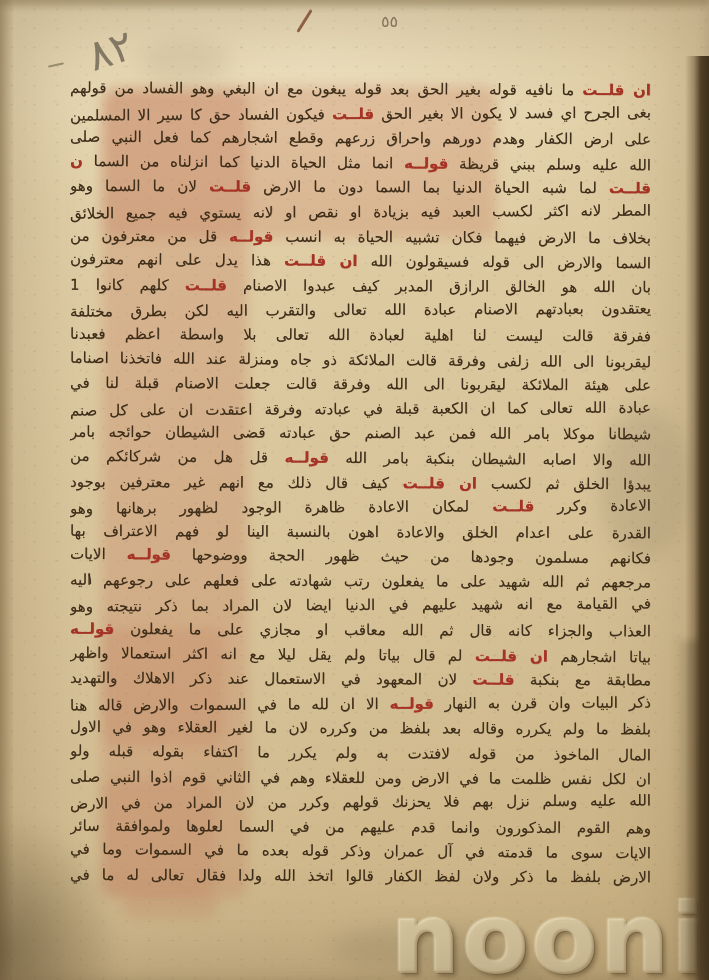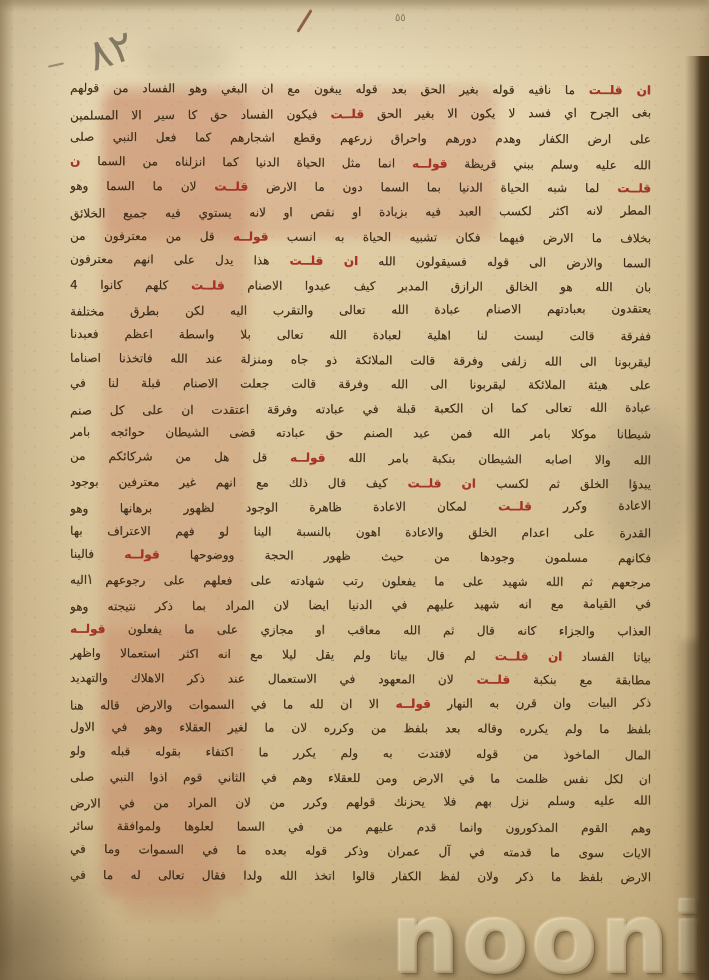--- a/index.html
+++ b/index.html
@@ -35,31 +35,31 @@
   .edge-right-b{position:absolute;z-index:5;right:0;top:640px;width:34px;height:340px;filter:blur(4px);
     background:linear-gradient(to left,#32271443 0%,rgba(70,55,32,0.35) 40%,rgba(70,55,32,0) 100%);}
   .edge-left{position:absolute;z-index:5;left:0;top:0;width:14px;height:980px;
     background:linear-gradient(to right,rgba(120,98,62,0.45),rgba(120,98,62,0));}
   .corner-bl{position:absolute;z-index:5;left:-48px;top:810px;width:170px;height:240px;border-radius:50%;
     background:radial-gradient(ellipse at 30% 60%,rgba(74,60,36,0.55),rgba(74,60,36,0) 70%);filter:blur(8px);}
   .edge-top{position:absolute;z-index:5;left:0;top:-8px;width:709px;height:14px;filter:blur(3px);
     background:rgba(130,108,70,0.35);}
   
   .text-block{position:absolute;z-index:3;top:77px;right:58px;left:70px;direction:rtl;
-    color:#3e2d19;font-size:12px;line-height:24.6px;}
+    color:#3e2d19;font-size:15px;line-height:24.6px;}
   .ms-line{text-align:justify;text-align-last:justify;white-space:nowrap;overflow:hidden;
     text-shadow:0.3px 0.3px 0.3px rgba(62,45,25,0.45);}
   .ms-line:nth-child(odd){transform:rotate(0.25deg);}
   .ms-line:nth-child(even){transform:rotate(-0.3deg);}
   .ms-line:nth-child(4n){transform:rotate(0.45deg);}
   .rubric{color:#a63325;font-weight:bold;text-shadow:0.3px 0.3px 0.4px rgba(150,45,28,0.5);}
   
   .pencil-folio{position:absolute;z-index:3;left:88px;top:26px;font-size:42px;
     color:rgba(105,98,82,0.78);transform:rotate(-18deg);letter-spacing:2px;}
-  .top-center-mark{position:absolute;z-index:3;left:395px;top:12px;font-size:10px;
+  .top-center-mark{position:absolute;z-index:3;left:381px;top:12px;font-size:16px;
     color:rgba(115,104,84,0.85);letter-spacing:3px;}
   .margin-mark{position:absolute;z-index:3;left:86px;top:570px;font-size:15px;color:#4a3724;}
   .ink-stroke{position:absolute;z-index:3;left:303px;top:8px;width:3px;height:26px;border-radius:2px;
     background:rgba(118,56,30,0.75);transform:rotate(32deg);}
   .gray-dash{position:absolute;z-index:3;left:48px;top:64px;width:16px;height:2px;border-radius:1px;
     background:rgba(95,88,70,0.55);transform:rotate(-12deg);}
   
   .watermark{position:absolute;z-index:2;left:392px;top:884px;font-size:96px;font-weight:bold;
     letter-spacing:3px;white-space:nowrap;font-family:"DejaVu Sans",sans-serif;
     color:rgba(213,196,155,0.65);
@@ -91,36 +91,36 @@
 
   <div class="text-block">
       <div class="ms-line"><span class="rubric">ان قلــت</span> <span class="ink">ما نافيه قوله بغير الحق بعد قوله يبغون مع ان البغي وهو الفساد من قولهم</span></div>
       <div class="ms-line"><span class="ink">بغى الجرح اي فسد لا يكون الا بغير الحق</span> <span class="rubric">قلــت</span> <span class="ink">فيكون الفساد حق كا سير الا المسلمين</span></div>
       <div class="ms-line"><span class="ink">على ارض الكفار وهدم دورهم واحراق زرعهم وقطع اشجارهم كما فعل النبي صلى</span></div>
       <div class="ms-line"><span class="ink">الله عليه وسلم ببني قريظة</span> <span class="rubric">قولــه</span> <span class="ink">انما مثل الحياة الدنيا كما انزلناه من السما</span> <span class="rubric">ن</span></div>
       <div class="ms-line"><span class="rubric">قلــت</span> <span class="ink">لما شبه الحياة الدنيا بما السما دون ما الارض</span> <span class="rubric">قلــت</span> <span class="ink">لان ما السما وهو</span></div>
       <div class="ms-line"><span class="ink">المطر لانه اكثر لكسب العبد فيه بزيادة او نقص او لانه يستوي فيه جميع الخلائق</span></div>
       <div class="ms-line"><span class="ink">بخلاف ما الارض فيهما فكان تشبيه الحياة به انسب</span> <span class="rubric">قولــه</span> <span class="ink">قل من معترفون من</span></div>
       <div class="ms-line"><span class="ink">السما والارض الى قوله فسيقولون الله</span> <span class="rubric">ان قلــت</span> <span class="ink">هذا يدل على انهم معترفون</span></div>
-      <div class="ms-line"><span class="ink">بان الله هو الخالق الرازق المدبر كيف عبدوا الاصنام</span> <span class="rubric">قلــت</span> <span class="ink">كلهم كانوا 4</span></div>
+      <div class="ms-line"><span class="ink">بان الله هو الخالق الرازق المدبر كيف عبدوا الاصنام</span> <span class="rubric">قلــت</span> <span class="ink">كلهم كانوا 1</span></div>
       <div class="ms-line"><span class="ink">يعتقدون بعبادتهم الاصنام عبادة الله تعالى والتقرب اليه لكن بطرق مختلفة</span></div>
       <div class="ms-line"><span class="ink">ففرقة قالت ليست لنا اهلية لعبادة الله تعالى بلا واسطة اعظم فعبدنا</span></div>
       <div class="ms-line"><span class="ink">ليقربونا الى الله زلفى وفرقة قالت الملائكة ذو جاه ومنزلة عند الله فاتخذنا اصناما</span></div>
       <div class="ms-line"><span class="ink">على هيئة الملائكة ليقربونا الى الله وفرقة قالت جعلت الاصنام قبلة لنا في</span></div>
       <div class="ms-line"><span class="ink">عبادة الله تعالى كما ان الكعبة قبلة في عبادته وفرقة اعتقدت ان على كل صنم</span></div>
       <div class="ms-line"><span class="ink">شيطانا موكلا بامر الله فمن عبد الصنم حق عبادته قضى الشيطان حوائجه بامر</span></div>
       <div class="ms-line"><span class="ink">الله والا اصابه الشيطان بنكبة بامر الله</span> <span class="rubric">قولــه</span> <span class="ink">قل هل من شركائكم من</span></div>
       <div class="ms-line"><span class="ink">يبدؤا الخلق ثم لكسب</span> <span class="rubric">ان قلــت</span> <span class="ink">كيف قال ذلك مع انهم غير معترفين بوجود</span></div>
       <div class="ms-line"><span class="ink">الاعادة وكرر</span> <span class="rubric">قلــت</span> <span class="ink">لمكان الاعادة ظاهرة الوجود لظهور برهانها وهو</span></div>
       <div class="ms-line"><span class="ink">القدرة على اعدام الخلق والاعادة اهون بالنسبة الينا لو فهم الاعتراف بها</span></div>
-      <div class="ms-line"><span class="ink">فكانهم مسلمون وجودها من حيث ظهور الحجة ووضوحها</span> <span class="rubric">قولــه</span> <span class="ink">فالينا</span></div>
+      <div class="ms-line"><span class="ink">فكانهم مسلمون وجودها من حيث ظهور الحجة ووضوحها</span> <span class="rubric">قولــه</span> <span class="ink">الايات</span></div>
       <div class="ms-line"><span class="ink">مرجعهم ثم الله شهيد على ما يفعلون رتب شهادته على فعلهم على رجوعهم اليه</span></div>
       <div class="ms-line"><span class="ink">في القيامة مع انه شهيد عليهم في الدنيا ايضا لان المراد بما ذكر نتيجته وهو</span></div>
       <div class="ms-line"><span class="ink">العذاب والجزاء كانه قال ثم الله معاقب او مجازي على ما يفعلون</span> <span class="rubric">قولــه</span></div>
-      <div class="ms-line"><span class="ink">بياتا الفساد</span> <span class="rubric">ان قلــت</span> <span class="ink">لم قال بياتا ولم يقل ليلا مع انه اكثر استعمالا واظهر</span></div>
+      <div class="ms-line"><span class="ink">بياتا اشجارهم</span> <span class="rubric">ان قلــت</span> <span class="ink">لم قال بياتا ولم يقل ليلا مع انه اكثر استعمالا واظهر</span></div>
       <div class="ms-line"><span class="ink">مطابقة مع بنكبة</span> <span class="rubric">قلــت</span> <span class="ink">لان المعهود في الاستعمال عند ذكر الاهلاك والتهديد</span></div>
       <div class="ms-line"><span class="ink">ذكر البيات وان قرن به النهار</span> <span class="rubric">قولــه</span> <span class="ink">الا ان لله ما في السموات والارض قاله هنا</span></div>
       <div class="ms-line"><span class="ink">بلفظ ما ولم يكرره وقاله بعد بلفظ من وكرره لان ما لغير العقلاء وهو في الاول</span></div>
       <div class="ms-line"><span class="ink">المال الماخوذ من قوله لافتدت به ولم يكرر ما اكتفاء بقوله قبله ولو</span></div>
       <div class="ms-line"><span class="ink">ان لكل نفس ظلمت ما في الارض ومن للعقلاء وهم في الثاني قوم اذوا النبي صلى</span></div>
       <div class="ms-line"><span class="ink">الله عليه وسلم نزل بهم فلا يحزنك قولهم وكرر من لان المراد من في الارض</span></div>
       <div class="ms-line"><span class="ink">وهم القوم المذكورون وانما قدم عليهم من في السما لعلوها ولموافقة سائر</span></div>
       <div class="ms-line"><span class="ink">الايات سوى ما قدمته في آل عمران وذكر قوله بعده ما في السموات وما في</span></div>
       <div class="ms-line"><span class="ink">الارض بلفظ ما ذكر ولان لفظ الكفار قالوا اتخذ الله ولدا فقال تعالى له ما في</span></div>
     </div>

